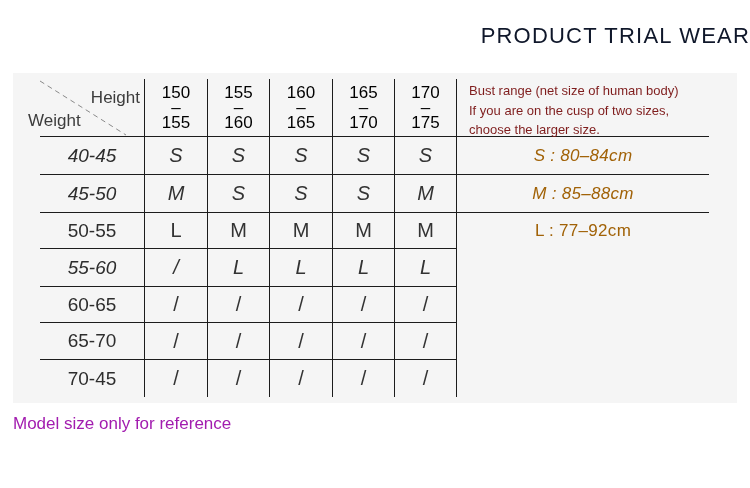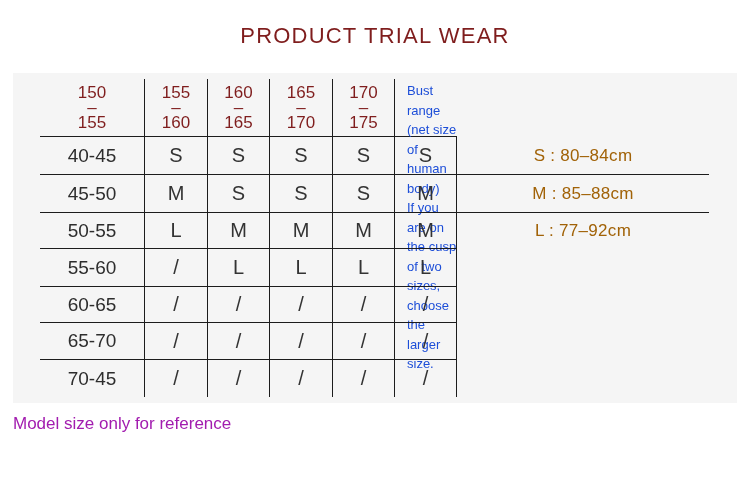--- a/index.html
+++ b/index.html
@@ -3,68 +3,75 @@
 <meta charset="utf-8">
 <style>
   * { margin:0; padding:0; box-sizing:border-box; }
   html,body { background:#ffffff; }
   body {
     width:750px; height:488px; overflow:hidden; position:relative;
     font-family:"Liberation Sans", sans-serif; color:#333;
   }
   .page-title{
     position:absolute; top:24px; left:0; right:0;
-    text-align:center; font-size:22px; line-height:24px;
-    letter-spacing:1.2px; color:#7f1d1d; font-weight:400;
+    text-align:right; font-size:22px; line-height:24px;
+    letter-spacing:1.2px; color:#0f172a; font-weight:400;
   }
   .size-table{
     position:absolute; left:13px; top:73px; width:724px; height:330px;
     background:#f5f5f5;
   }
   .grid{ position:absolute; left:27px; top:6px; }
   .row{ display:flex; }
   .row > div:nth-child(1){ width:105px; }
   .row > div:nth-child(2){ width:63px; }
   .row > div:nth-child(3){ width:62px; }
   .row > div:nth-child(4){ width:63px; }
   .row > div:nth-child(5){ width:62px; }
   .row > div:nth-child(6){ width:62px; }
   .row > div:nth-child(7){ width:252px; }
-  .hh{ height:58px; } .h38{ height:38px; } .h37{ height:37px; } .h36{ height:36px; }
+  .hh{ height:58px; } .h38{ height:38px;font-style:italic; } .h37{ height:37px; } .h36{ height:36px; }
   .cell{ display:flex; align-items:center; justify-content:center; }
   .br{ border-right:1px solid #1c1c1c; }
   .bb{ border-bottom:1px solid #1c1c1c; }
   .corner{ position:relative; }
   .corner svg{ position:absolute; left:0; top:0; }
   .corner .ht{ position:absolute; top:9px; right:4px; font-size:17px; color:#3c3c3c; }
   .corner .wt{ position:absolute; bottom:5px; left:-12px; font-size:17px; color:#3c3c3c; }
   .hrange{
     white-space:pre-line; text-align:center;
-    font-size:17px; line-height:15px; color:#7f1d1d;
+    font-size:17px; line-height:15px; color:#000000;
   }
   .note{
-    flex-direction:column; align-items:flex-end; justify-content:flex-start;
-    padding:2px 0 0 12px; font-size:13px; line-height:19.5px; color:#1d4ed8;
+    flex-direction:column; align-items:flex-start; justify-content:flex-start;
+    padding:2px 0 0 12px; font-size:13px; line-height:19.5px; color:#7f1d1d;
   }
   .weight{ font-size:19px; color:#2d2d2d; }
   .size{ font-size:20px; color:#333; }
   .bust{ font-size:17px; color:#a16207; letter-spacing:0.3px; }
   .footer{ position:absolute; left:13px; top:413px; color:#a21caf; }
   .footer .en{ font-size:17px; line-height:22px; margin-bottom:5px; }
   .footer .ru{ font-size:19px; line-height:24px; }
 </style>
 </head>
 <body>
 
 <div class="page-title">PRODUCT TRIAL WEAR</div>
 
 <div class="size-table">
   <div class="grid">
 
     <div class="row hh">
+      <div class="cell br bb corner">
+        <svg width="105" height="57">
+          <line x1="0" y1="2" x2="86" y2="56" stroke="#8a8a8a" stroke-width="1" stroke-dasharray="5,4"></line>
+        </svg>
+        <span class="ht">Height</span>
+        <span class="wt">Weight</span>
+      </div>
       <div class="cell br bb hrange">150
 –
 155</div>
       <div class="cell br bb hrange">155
 –
 160</div>
       <div class="cell br bb hrange">160
 –
 165</div>
       <div class="cell br bb hrange">165

